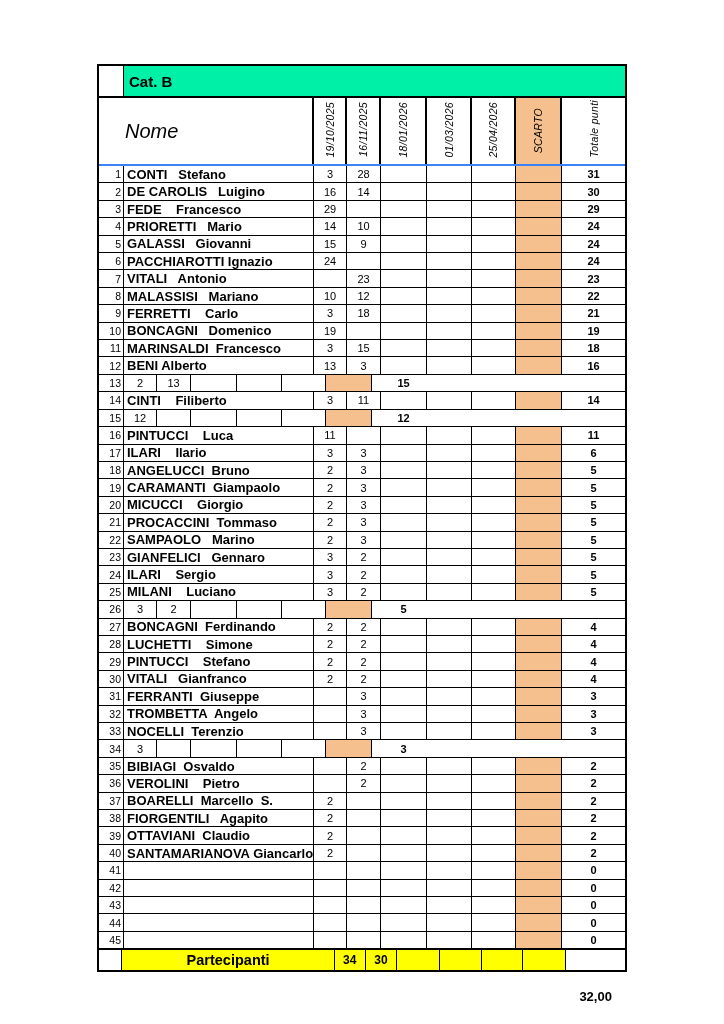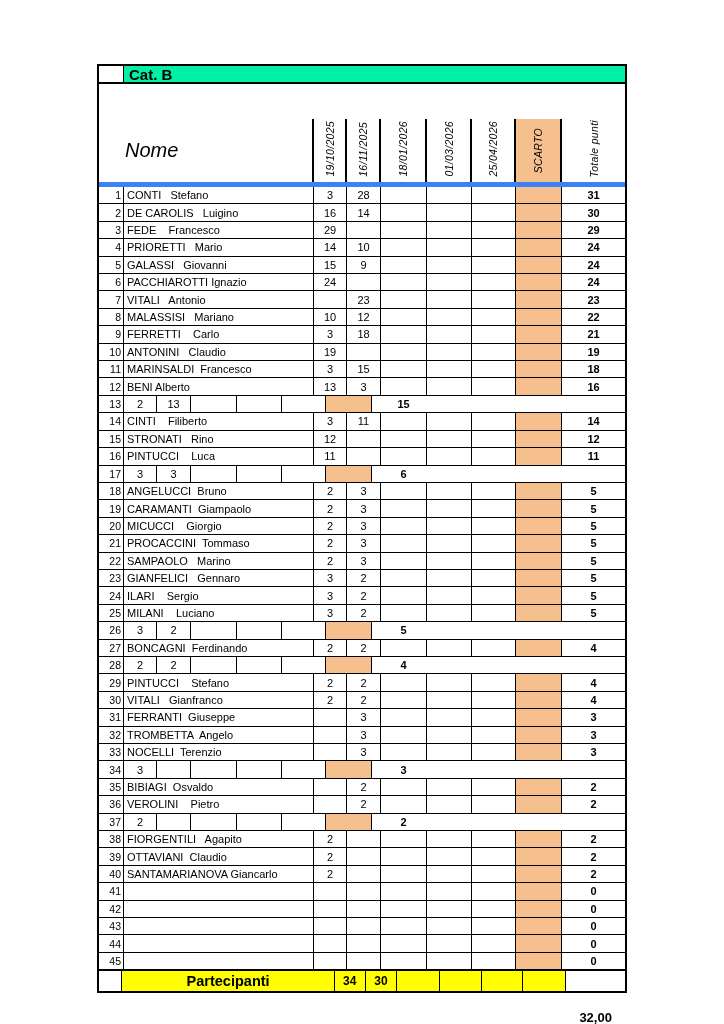--- a/index.html
+++ b/index.html
@@ -14,28 +14,28 @@
     border:2px solid #000;background:#fff;
   }
   .row{display:flex;}
   
   .c-num{width:25px;}
   .c-name{width:190px;}
   .c-d0{width:33px;}.c-d1{width:34px;}.c-d2{width:46px;}.c-d3{width:45px;}.c-d4{width:44px;}
   .c-scarto{width:46px;}
   .c-total{width:63px;}
   
-  .catb-row{height:18px;border-bottom:2px solid #000;}
+  .catb-row{height:32px;border-bottom:2px solid #000;}
   .catb-corner{background:#fff;border-right:1.5px solid #000;}
   .catb{
     flex:1;background:var(--teal,#00f0a8);
     font-weight:bold;font-size:15px;line-height:19px;padding-left:5px;
   }
   
-  .header-row{height:68px;border-bottom:5px solid #3b82f6;margin-top:35px;}
+  .header-row{height:68px;border-bottom:2px solid #3b82f6;}
   .h-name{
     width:215px;display:flex;align-items:center;padding-left:26px;
     border-right:2px solid #000;font-style:italic;font-size:20px;
   }
   .h-date{
     display:flex;align-items:flex-end;justify-content:center;
     border-right:2px solid #000;padding-bottom:3px;background:#fff;
   }
   .h-scarto{
     background:var(--orange,#f5c08e);display:flex;align-items:center;justify-content:center;
@@ -45,21 +45,21 @@
   .vtext{
     writing-mode:vertical-rl;transform:rotate(180deg);
     font-style:italic;font-size:10.5px;white-space:nowrap;letter-spacing:.3px;
   }
   
   .data{display:flex;flex-direction:column;height:784px;}
   .drow{flex:1 1 0;display:flex;border-bottom:1.5px solid #000;min-height:0;}
   .drow:last-child{border-bottom:2px solid #000;}
   .cell{display:flex;align-items:center;min-width:0;}
   .d-num{justify-content:flex-end;padding-right:2px;font-size:10.5px;border-right:1.5px solid #000;}
-  .d-name{justify-content:flex-start;padding-left:3px;font-weight:normal;font-size:11px;
+  .d-name{justify-content:flex-start;padding-left:3px;font-weight:bold;font-size:13px;
           white-space:pre;overflow:hidden;border-right:1.5px solid #000;}
   .d-score{justify-content:center;font-size:11px;border-right:1.5px solid #000;}
   .d-scarto{background:var(--orange,#f5c08e);border-right:1.5px solid #000;}
   .d-total{justify-content:center;font-weight:bold;font-size:11px;}
   
   .footer-row{height:20px;}
   .f-num{width:25px;background:#fff;border-right:1.5px solid #000;}
   .f-label{width:228px;background:var(--yellow,#ffff00);justify-content:center;
            font-weight:bold;font-size:14.5px;border-right:1.5px solid #000;}
   .f-score{background:var(--yellow,#ffff00);justify-content:center;font-weight:bold;
@@ -198,21 +198,21 @@
         <div class="cell d-score c-d0">3</div>
         <div class="cell d-score c-d1">18</div>
         <div class="cell d-score c-d2"></div>
         <div class="cell d-score c-d3"></div>
         <div class="cell d-score c-d4"></div>
         <div class="cell d-scarto c-scarto"></div>
         <div class="cell d-total c-total">21</div>
       </div>
       <div class="drow">
         <div class="cell d-num c-num">10</div>
-        <div class="cell d-name c-name">ANTONINI   Claudio</div>
+        <div class="cell d-name c-name">BONCAGNI   Domenico</div>
         <div class="cell d-score c-d0">19</div>
         <div class="cell d-score c-d1"></div>
         <div class="cell d-score c-d2"></div>
         <div class="cell d-score c-d3"></div>
         <div class="cell d-score c-d4"></div>
         <div class="cell d-scarto c-scarto"></div>
         <div class="cell d-total c-total">19</div>
       </div>
       <div class="drow">
         <div class="cell d-num c-num">11</div>
@@ -252,21 +252,20 @@
         <div class="cell d-score c-d0">3</div>
         <div class="cell d-score c-d1">11</div>
         <div class="cell d-score c-d2"></div>
         <div class="cell d-score c-d3"></div>
         <div class="cell d-score c-d4"></div>
         <div class="cell d-scarto c-scarto"></div>
         <div class="cell d-total c-total">14</div>
       </div>
       <div class="drow">
         <div class="cell d-num c-num">15</div>
-        <div class="cell d-name c-name">STRONATI   Rino</div>
         <div class="cell d-score c-d0">12</div>
         <div class="cell d-score c-d1"></div>
         <div class="cell d-score c-d2"></div>
         <div class="cell d-score c-d3"></div>
         <div class="cell d-score c-d4"></div>
         <div class="cell d-scarto c-scarto"></div>
         <div class="cell d-total c-total">12</div>
       </div>
       <div class="drow">
         <div class="cell d-num c-num">16</div>
@@ -274,20 +273,21 @@
         <div class="cell d-score c-d0">11</div>
         <div class="cell d-score c-d1"></div>
         <div class="cell d-score c-d2"></div>
         <div class="cell d-score c-d3"></div>
         <div class="cell d-score c-d4"></div>
         <div class="cell d-scarto c-scarto"></div>
         <div class="cell d-total c-total">11</div>
       </div>
       <div class="drow">
         <div class="cell d-num c-num">17</div>
+        <div class="cell d-name c-name">ILARI    Ilario</div>
         <div class="cell d-score c-d0">3</div>
         <div class="cell d-score c-d1">3</div>
         <div class="cell d-score c-d2"></div>
         <div class="cell d-score c-d3"></div>
         <div class="cell d-score c-d4"></div>
         <div class="cell d-scarto c-scarto"></div>
         <div class="cell d-total c-total">6</div>
       </div>
       <div class="drow">
         <div class="cell d-num c-num">18</div>
@@ -393,20 +393,21 @@
         <div class="cell d-score c-d0">2</div>
         <div class="cell d-score c-d1">2</div>
         <div class="cell d-score c-d2"></div>
         <div class="cell d-score c-d3"></div>
         <div class="cell d-score c-d4"></div>
         <div class="cell d-scarto c-scarto"></div>
         <div class="cell d-total c-total">4</div>
       </div>
       <div class="drow">
         <div class="cell d-num c-num">28</div>
+        <div class="cell d-name c-name">LUCHETTI    Simone</div>
         <div class="cell d-score c-d0">2</div>
         <div class="cell d-score c-d1">2</div>
         <div class="cell d-score c-d2"></div>
         <div class="cell d-score c-d3"></div>
         <div class="cell d-score c-d4"></div>
         <div class="cell d-scarto c-scarto"></div>
         <div class="cell d-total c-total">4</div>
       </div>
       <div class="drow">
         <div class="cell d-num c-num">29</div>
@@ -490,20 +491,21 @@
         <div class="cell d-score c-d0"></div>
         <div class="cell d-score c-d1">2</div>
         <div class="cell d-score c-d2"></div>
         <div class="cell d-score c-d3"></div>
         <div class="cell d-score c-d4"></div>
         <div class="cell d-scarto c-scarto"></div>
         <div class="cell d-total c-total">2</div>
       </div>
       <div class="drow">
         <div class="cell d-num c-num">37</div>
+        <div class="cell d-name c-name">BOARELLI  Marcello  S.</div>
         <div class="cell d-score c-d0">2</div>
         <div class="cell d-score c-d1"></div>
         <div class="cell d-score c-d2"></div>
         <div class="cell d-score c-d3"></div>
         <div class="cell d-score c-d4"></div>
         <div class="cell d-scarto c-scarto"></div>
         <div class="cell d-total c-total">2</div>
       </div>
       <div class="drow">
         <div class="cell d-num c-num">38</div>

